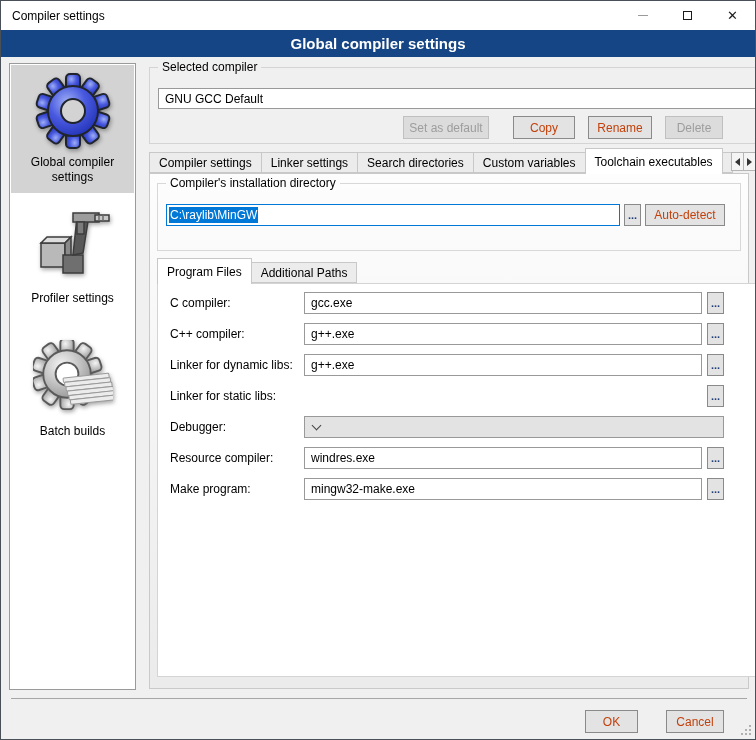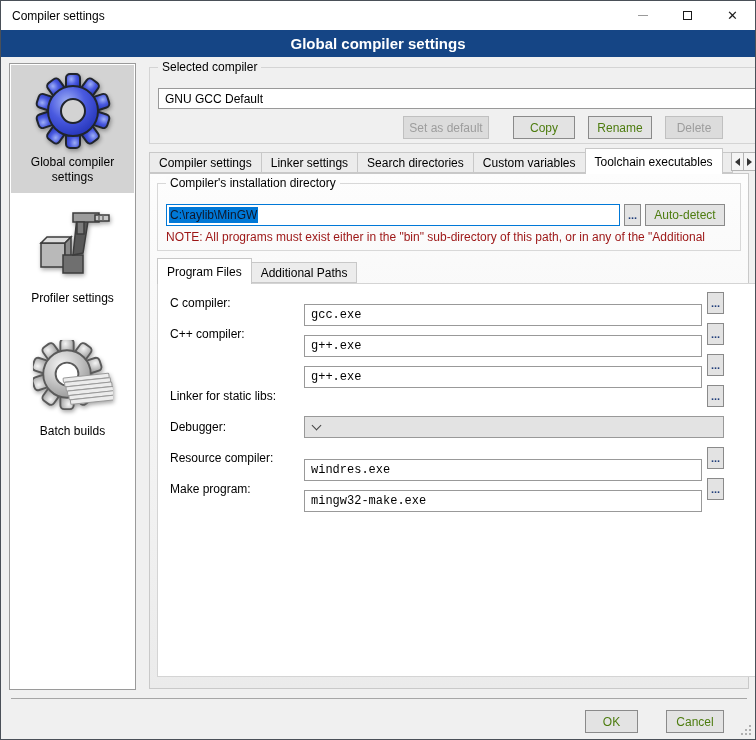--- a/index.html
+++ b/index.html
@@ -31,52 +31,52 @@
   .side-item.gap-lg { margin-top:34px; }
   
   .groupbox { position:absolute; border:1px solid #d4d4d4; }
   .gb-label { position:absolute; top:-8px; left:8px; background:#f0f0f0; padding:0 4px; font-size:12px; }
   
   .combo { background:#fff; border:1px solid #999; height:21px; display:flex; align-items:center; padding:0 6px; }
   .combo .cval { flex:1; }
   .chev { width:7px; height:7px; border-right:1.5px solid #444; border-bottom:1.5px solid #444;
           transform:rotate(45deg); margin-top:-4px; flex:none; }
   .btn { background:#e3e3e3; border:1px solid #8a8a8a; font-family:"Liberation Sans",sans-serif;
-         font-size:12px; color:#4d7c0f; text-align:center; }
+         font-size:12px; color:#c2410c; text-align:center; }
   .btn.disabled { color:#9d9d9d; border-color:#c0c0c0; background:#dcdcdc; }
   .btnrow { position:absolute; left:6px; right:4px; top:48px; height:23px; display:flex; justify-content:flex-end; align-items:center; }
   
   .tabstrip { position:absolute; left:148px; top:147px; width:600px; height:26px; display:flex; align-items:flex-end; z-index:2; }
   .tab { border:1px solid #c8c8c8; background:#ececec; height:21px; margin-bottom:1px; margin-right:-1px;
          padding:0 9px; display:flex; align-items:center; white-space:nowrap; }
   .tab.active { background:#fff; height:26px; margin-bottom:0; border-bottom:none; z-index:3; position:relative; }
   .tab.clipped { width:40px; overflow:hidden; padding-right:0; }
   .tab-arrows { margin-left:auto; display:flex; margin-bottom:3px; }
   .tarrow { width:13px; height:19px; border:1px solid #b5b5b5; background:#f4f4f4; display:flex; align-items:center; justify-content:center; margin-left:-1px; }
   .tri-l { width:0; height:0; border-top:4px solid transparent; border-bottom:4px solid transparent; border-right:5px solid #333; }
   .tri-r { width:0; height:0; border-top:4px solid transparent; border-bottom:4px solid transparent; border-left:5px solid #333; }
   
   .panel { position:absolute; left:148px; top:172px; width:600px; height:516px; border:1px solid #c9c9c9;
            background:linear-gradient(#fdfdfd,#ebebeb); z-index:1; }
   .dirgroup { left:7px; top:9px; width:584px; height:68px; border-color:#d8d8d8; }
   .dirgroup .gb-label { background:#fcfcfc; }
   .dirinput { position:absolute; left:8px; top:20px; width:454px; height:22px; background:#fff;
               border:1px solid #0078d7; display:flex; align-items:center; padding:0 2px; }
-  .dirinput .sel { background:#0078d7; color:#0f172a; padding:1px 1px; }
+  .dirinput .sel { background:#0078d7; color:#ffffff; padding:1px 1px; }
   .mini-btn { position:absolute; width:17px; height:22px; font-size:11px; line-height:18px; color:#1f3d7a; font-weight:bold; }
   .note { position:absolute; left:8px; top:46px; right:2px; color:#9c1515; white-space:nowrap; overflow:hidden; }
   
   .subtabstrip { position:absolute; left:7px; top:84px; height:26px; display:flex; align-items:flex-end; z-index:2; }
   .subpanel { position:absolute; left:7px; top:109px; width:612px; height:394px; background:#fff; border:1px solid #d4d4d4; z-index:1; }
   .subtabstrip .tab.active { border-bottom:none; }
   
   .frow { position:absolute; left:0; right:0; height:22px; }
   .frow .flabel { position:absolute; left:12px; top:0; line-height:22px; }
-  .frow input.fval { position:absolute; left:146px; top:12px; width:398px; height:22px; border:1px solid #999;
-                     padding:0 6px; font-family:Liberation Mono, monospace; font-size:12px; background:#fff; }
+  .frow input.fval { position:absolute; left:146px; top:0; width:398px; height:22px; border:1px solid #999;
+                     padding:0 6px; font-family:Liberation Sans, sans-serif; font-size:12px; background:#fff; }
   .frow .fbrowse { position:absolute; left:549px; top:0; }
   .fcombo { position:absolute; left:146px; top:0; width:420px; height:22px; background:#e3e3e3;
             border:1px solid #999; display:flex; align-items:center; padding:0 8px; }
   .fcombo .cval { flex:1; }
   
   .divider { position:absolute; left:10px; top:697px; width:736px; height:1px; background:#a6a6a6; }
   .okbtn { position:absolute; left:584px; top:709px; width:53px; height:23px; }
   .cancelbtn { position:absolute; left:665px; top:709px; width:58px; height:23px; }
   .grip { position:absolute; right:3px; bottom:3px; }
 </style>
@@ -216,21 +216,20 @@
 
   <div class="panel">
 
     <div class="groupbox dirgroup">
       <div class="gb-label">Compiler's installation directory</div>
       <div class="dirinput">
         <span class="sel">C:\raylib\MinGW</span>
       </div>
       <button class="btn mini-btn" style="left:466px; top:20px;">...</button>
       <button class="btn" style="position:absolute; left:487px; top:20px; width:80px; height:22px;">Auto-detect</button>
-      <div class="note">NOTE: All programs must exist either in the "bin" sub-directory of this path, or in any of the "Additional</div>
     </div>
 
     <div class="subtabstrip">
       <div class="tab active">Program Files</div>
       <div class="tab">Additional Paths</div>
     </div>
 
     <div class="subpanel">
 
       <div class="frow" style="top:8px;">
@@ -239,20 +238,21 @@
         <button class="btn mini-btn fbrowse">...</button>
       </div>
 
       <div class="frow" style="top:39px;">
         <span class="flabel">C++ compiler:</span>
         <input class="fval" value="g++.exe" style="">
         <button class="btn mini-btn fbrowse">...</button>
       </div>
 
       <div class="frow" style="top:70px;">
+        <span class="flabel">Linker for dynamic libs:</span>
         <input class="fval" value="g++.exe" style="">
         <button class="btn mini-btn fbrowse">...</button>
       </div>
 
       <div class="frow" style="top:101px;">
         <span class="flabel">Linker for static libs:</span>
         <button class="btn mini-btn fbrowse">...</button>
       </div>
 
       <div class="frow" style="top:132px;">

